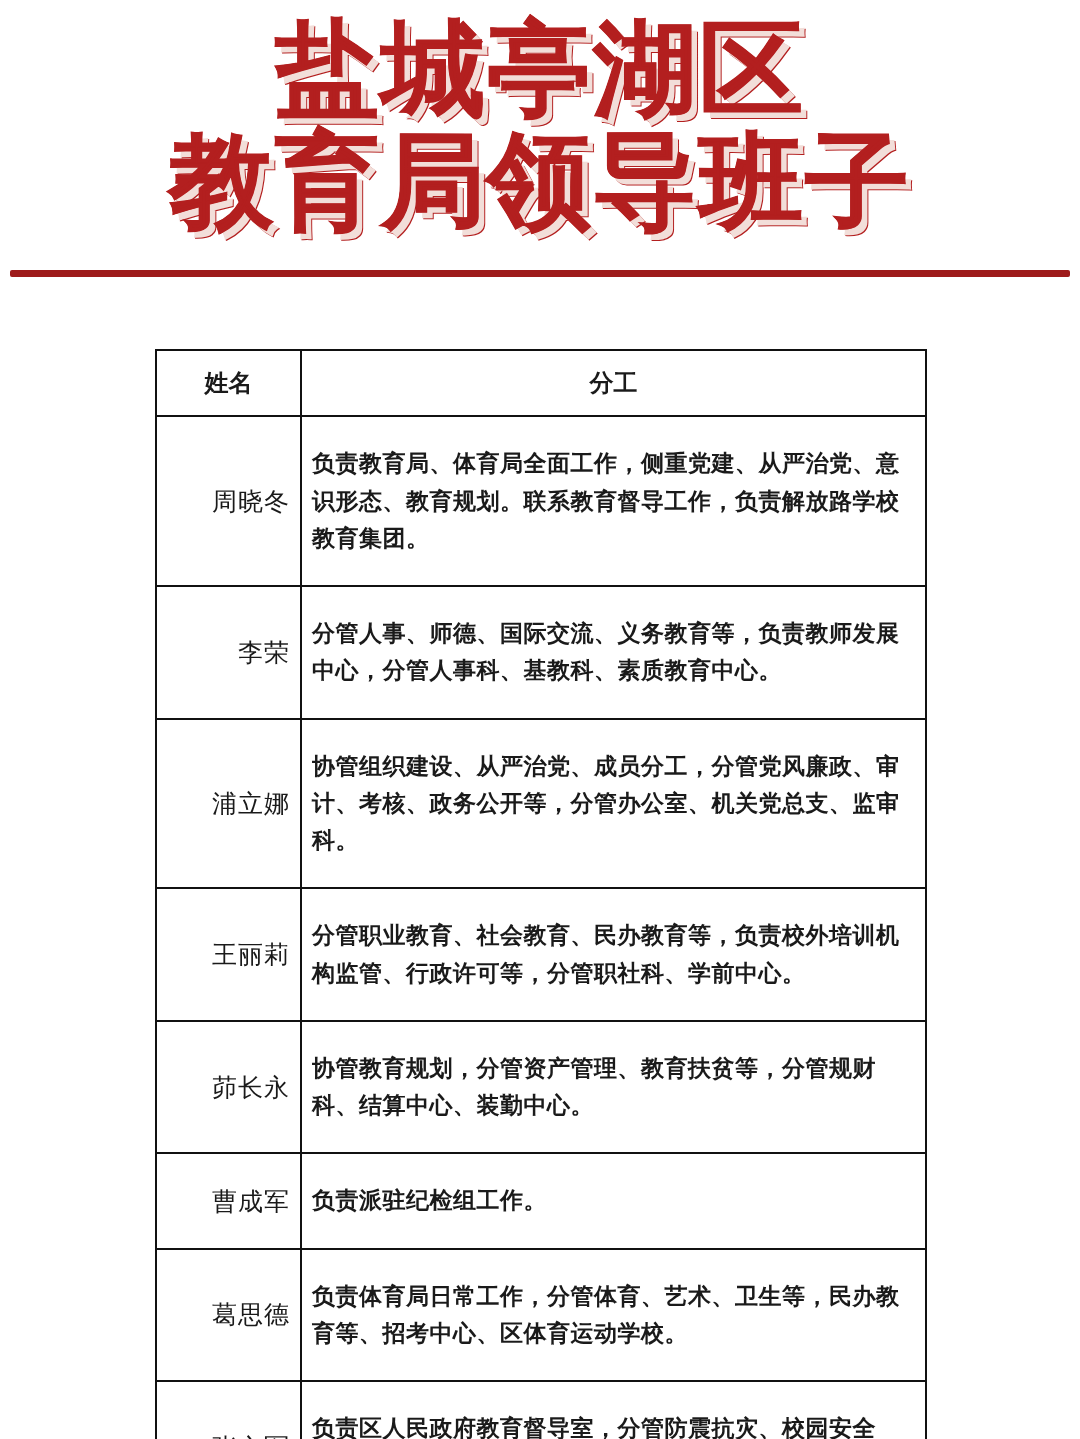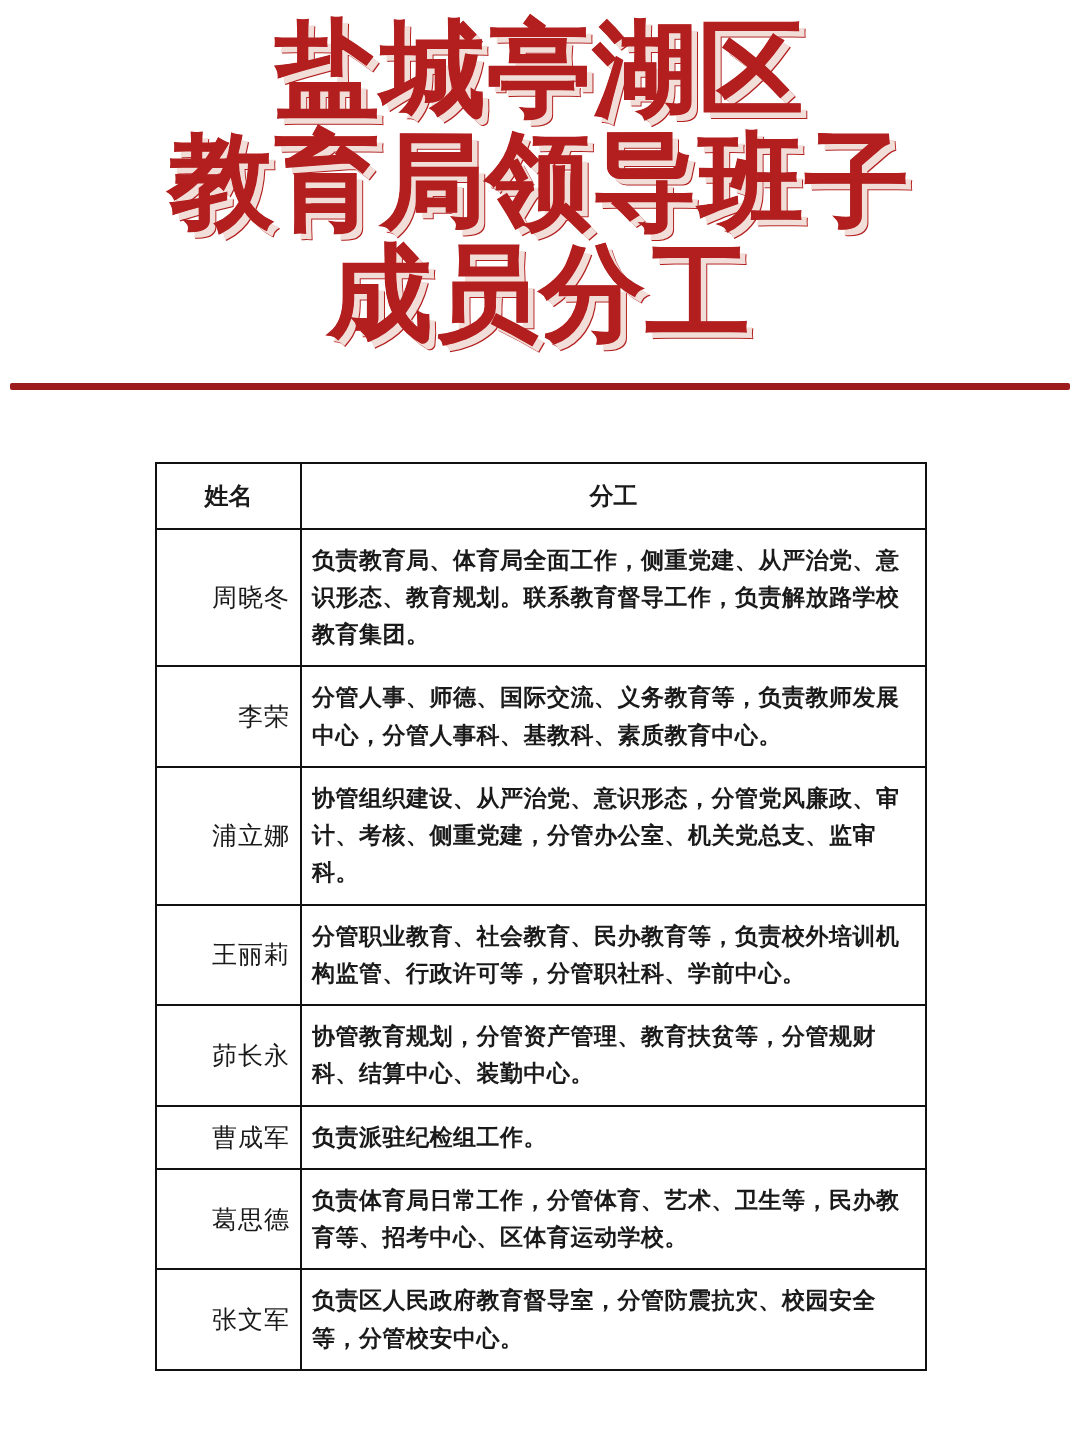--- a/index.html
+++ b/index.html
@@ -61,21 +61,21 @@
   table.assign {
     width: 100%;
     border-collapse: collapse;
     table-layout: fixed;
     background: #ffffff;
   }
   table.assign th,
   table.assign td {
     border: 2px solid #111111;
     vertical-align: middle;
-    padding: 12px 10px;
+    padding: 28px 10px;
   }
   table.assign th {
     font-size: 24px;
     font-weight: bold;
     text-align: center;
     padding: 16px 10px;
     border-radius: 23px;
   }
   col.c-name { width: 145px; }
   col.c-duty { width: 625px; }
@@ -98,21 +98,20 @@
   }
 </style>
 </head>
 <body>
 
 <div class="page">
 
   <div class="title-block">
     <div class="title-line title-line-1">盐城亭湖区</div>
     <div class="title-line title-line-2">教育局领导班子</div>
-    <div class="title-line title-line-3">成员分工</div>
   </div>
 
   <div class="title-rule"></div>
 
   <div class="table-wrap">
     <table class="assign">
       <colgroup>
         <col class="c-name">
         <col class="c-duty">
       </colgroup>
@@ -126,21 +125,21 @@
         <tr>
           <td class="name">周晓冬</td>
           <td class="duty">负责教育局、体育局全面工作，侧重党建、从严治党、意识形态、教育规划。联系教育督导工作，负责解放路学校教育集团。</td>
         </tr>
         <tr>
           <td class="name">李荣</td>
           <td class="duty">分管人事、师德、国际交流、义务教育等，负责教师发展中心，分管人事科、基教科、素质教育中心。</td>
         </tr>
         <tr>
           <td class="name">浦立娜</td>
-          <td class="duty">协管组织建设、从严治党、意识形态，分管党风廉政、审计、考核、侧重党建，分管办公室、机关党总支、监审科。</td>
+          <td class="duty">协管组织建设、从严治党、成员分工，分管党风廉政、审计、考核、政务公开等，分管办公室、机关党总支、监审科。</td>
         </tr>
         <tr>
           <td class="name">王丽莉</td>
           <td class="duty">分管职业教育、社会教育、民办教育等，负责校外培训机构监管、行政许可等，分管职社科、学前中心。</td>
         </tr>
         <tr>
           <td class="name">茆长永</td>
           <td class="duty">协管教育规划，分管资产管理、教育扶贫等，分管规财科、结算中心、装勤中心。</td>
         </tr>
         <tr>

